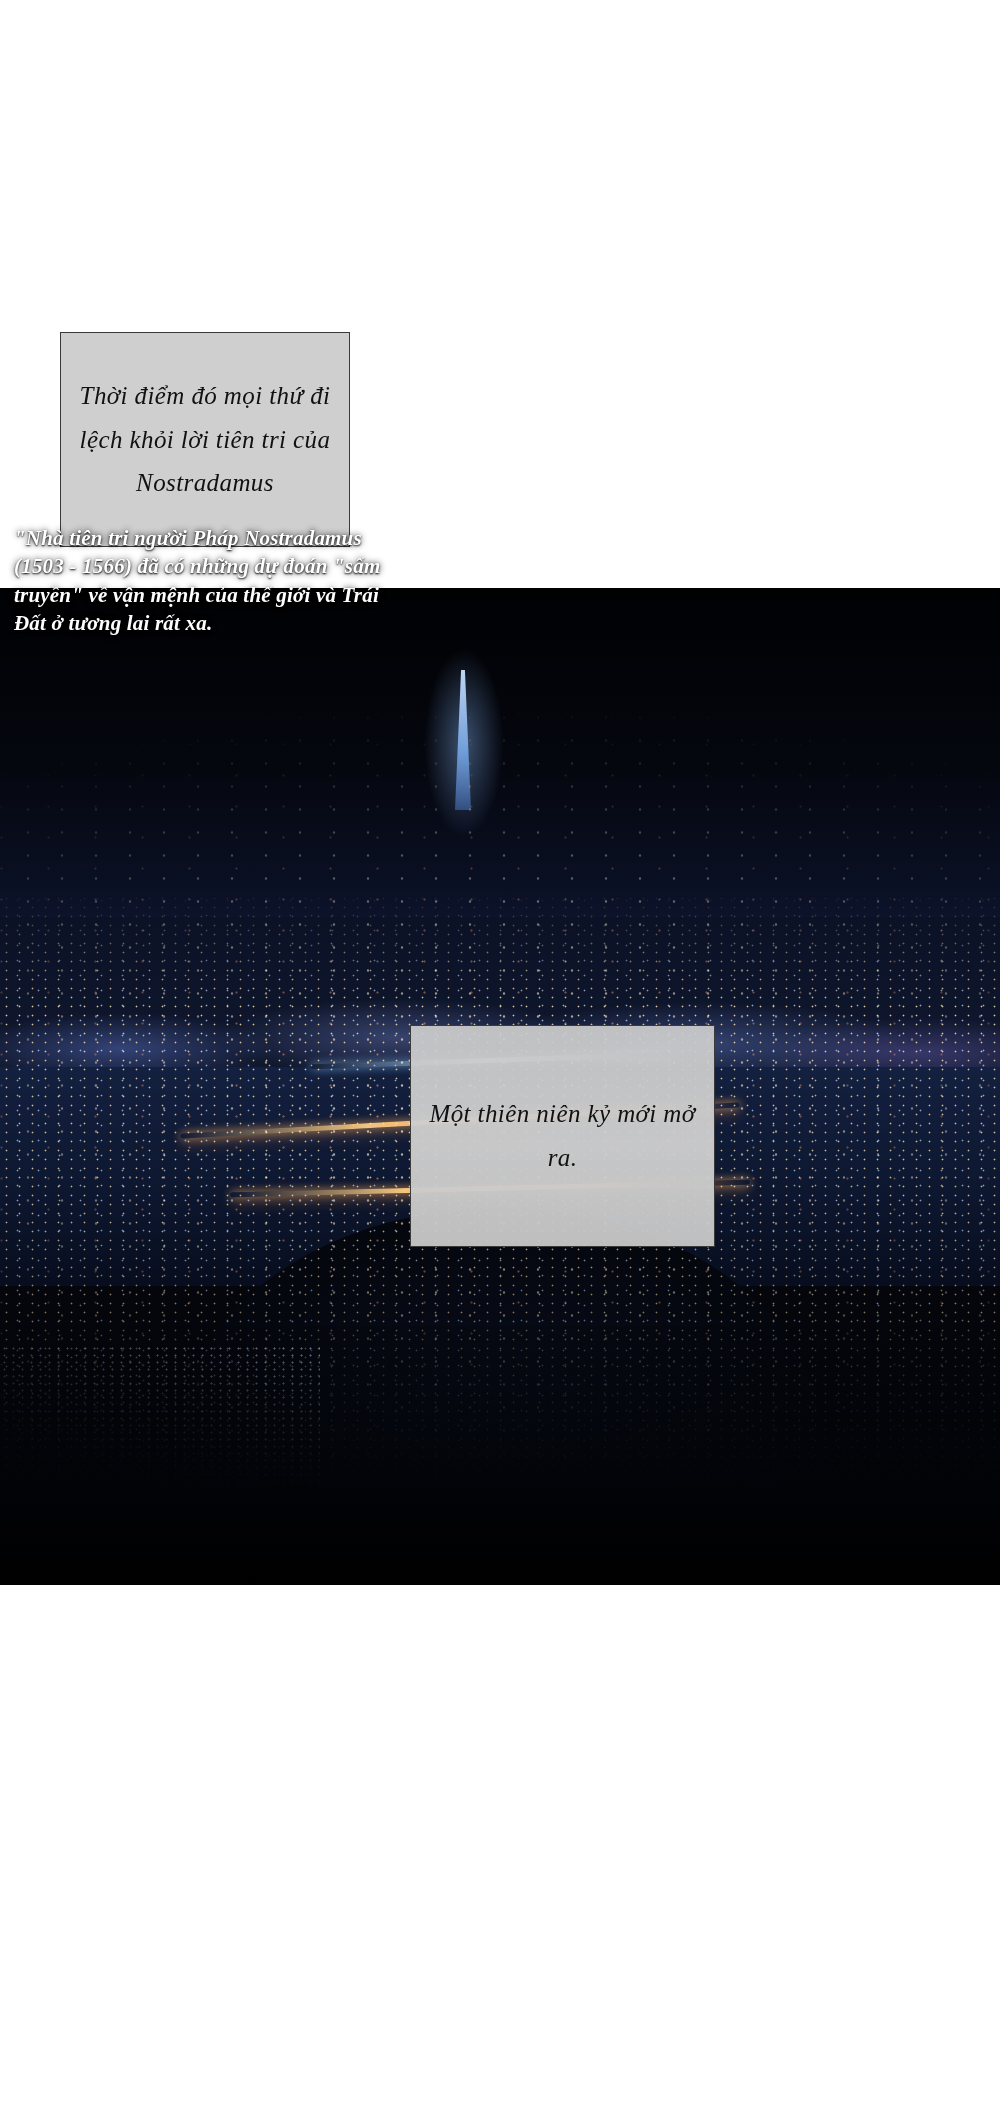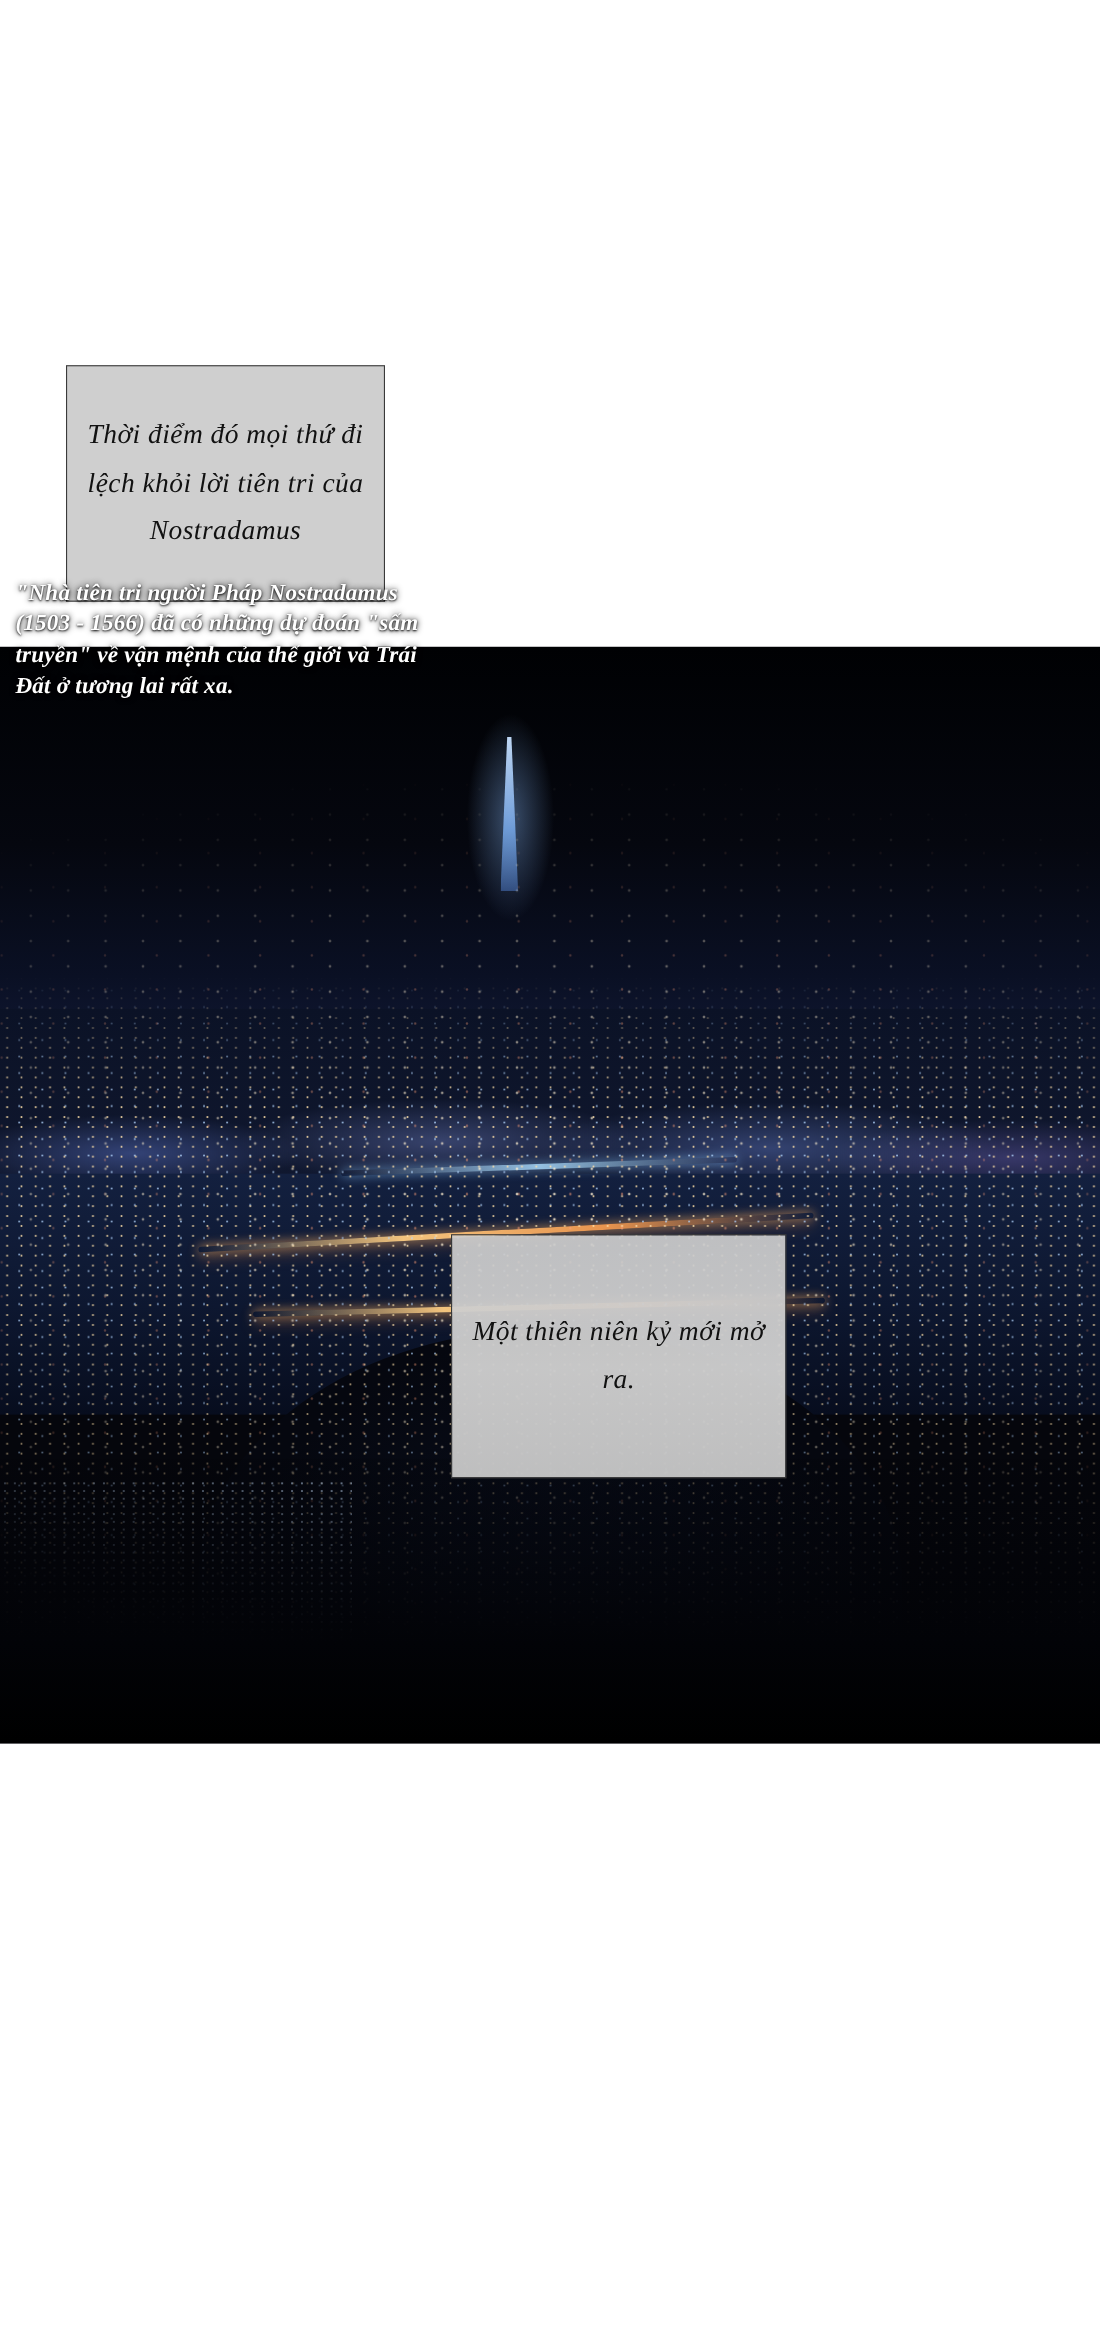--- a/index.html
+++ b/index.html
@@ -149,21 +149,21 @@
   }
   #caption-top {
     left: 60px;
     top: 292px;
     width: 290px;
     height: 215px;
     margin-top: 40px;
   }
   #caption-bottom {
     left: 410px;
-    top: 1122px;
+    top: 1025px;
     width: 305px;
     height: 222px;
     background: linear-gradient(180deg, rgba(205,205,205,0.92) 0%, rgba(206,206,206,0.96) 55%, rgba(200,200,200,0.95) 100%);
   }
 
   
   .narration {
     position: absolute;
     left: 14px;
     top: 524px;

